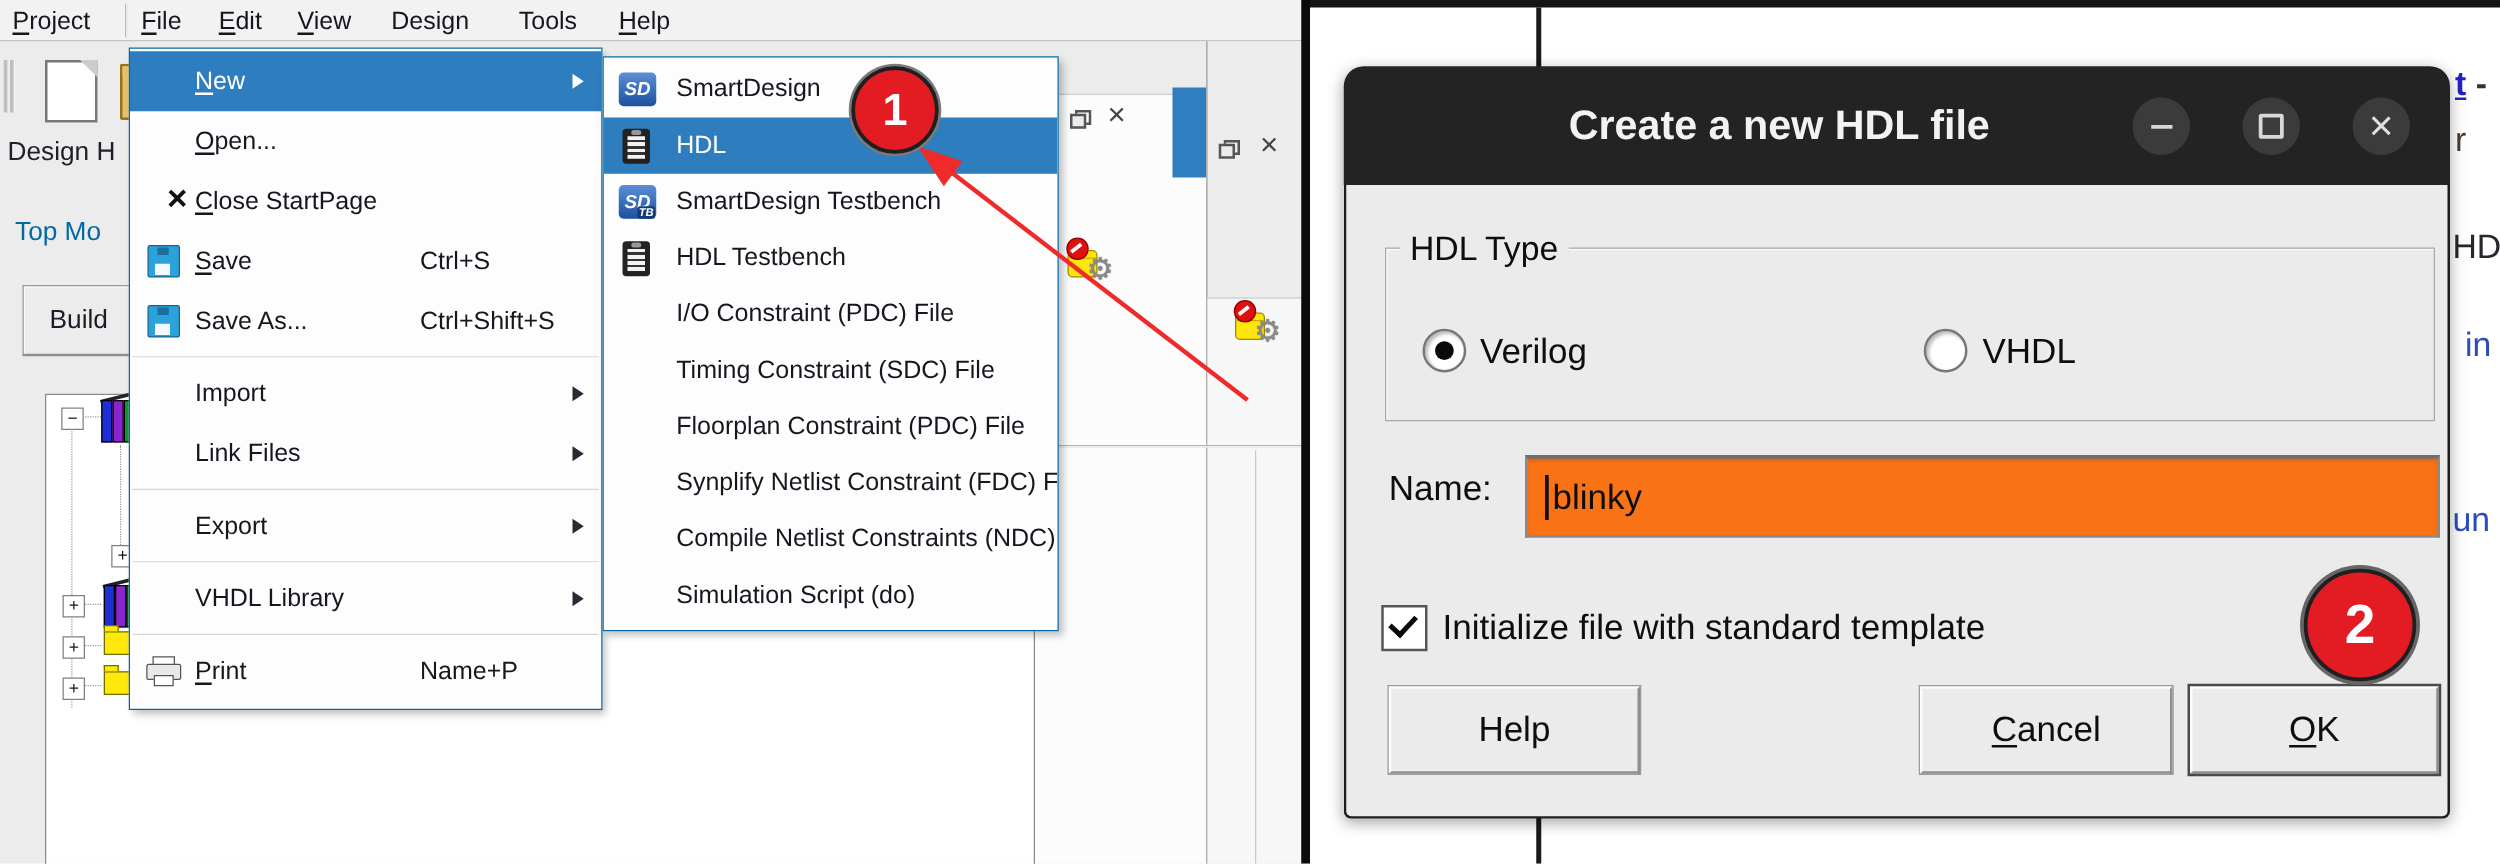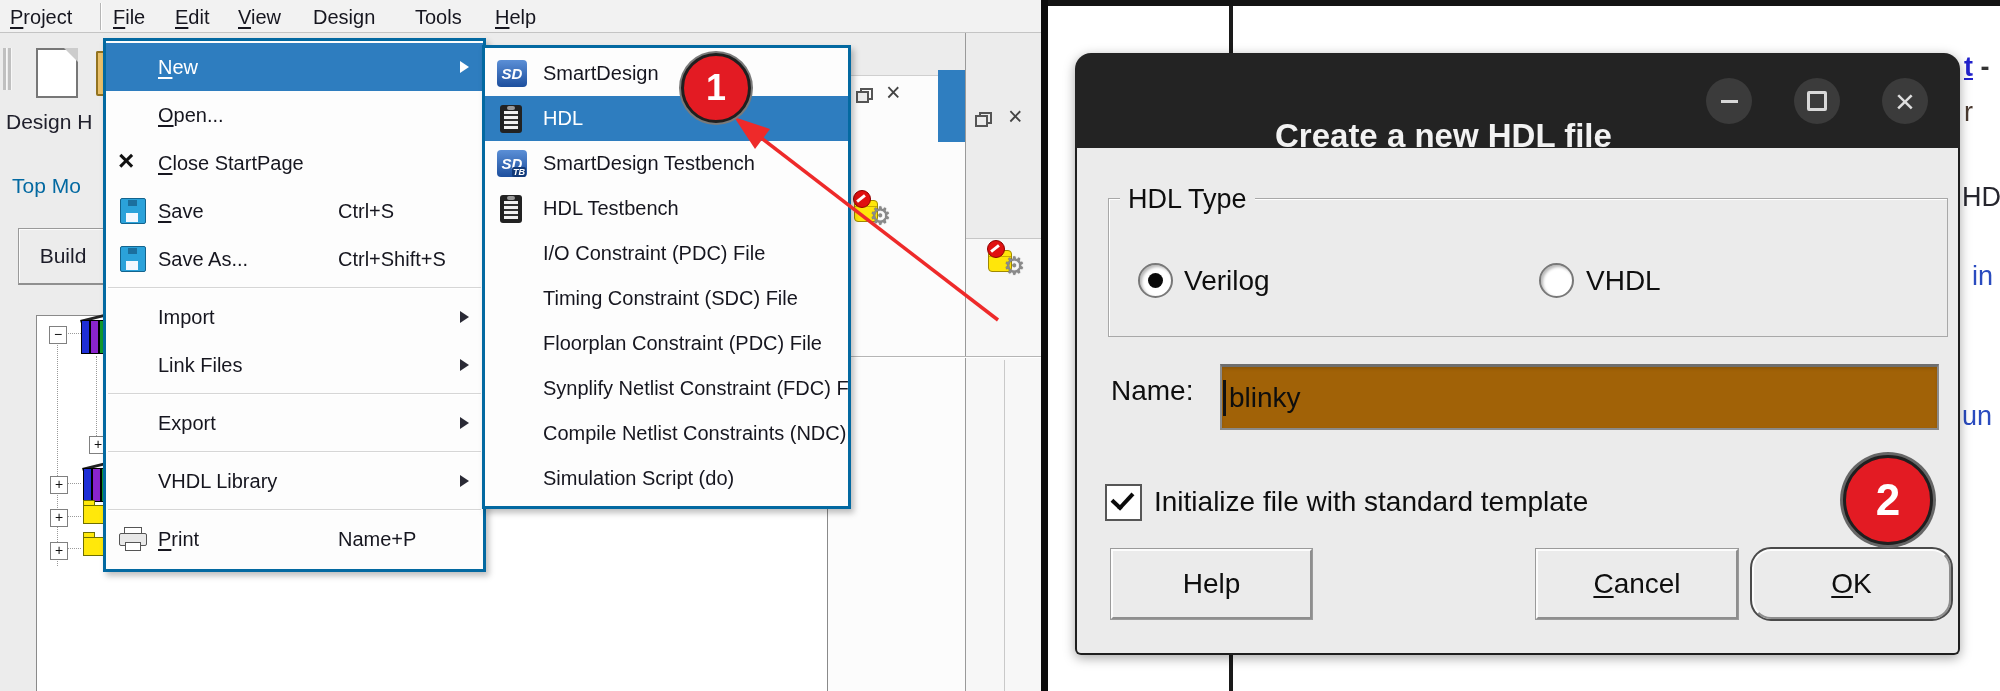--- a/index.html
+++ b/index.html
@@ -42,21 +42,21 @@
 
   
   .dbgear{position:absolute;width:36px;height:36px;}
   .dbgear .cyl{position:absolute;left:1px;top:10px;width:22px;height:20px;background:#ffe60a;border:1px solid #a08800;border-radius:4px;}
   .dbgear .cyl::before{content:"";position:absolute;left:0;top:5px;width:100%;height:1px;background:#c9ad00;}
   .dbgear .gear-glyph{position:absolute;right:-2px;bottom:-4px;font-size:24px;color:#8a8a8a;text-shadow:0 0 1px #555;}
   .dbgear .nosign{position:absolute;left:0;top:0;width:16px;height:16px;background:#e01010;border-radius:50%;border:1px solid #8d0000;}
   .dbgear .nosign::after{content:"";position:absolute;left:2px;top:6px;width:10px;height:3px;background:#fff;transform:rotate(-38deg);}
 
   
-  .menu{position:absolute;background:#fdfdfd;border:3px solid #0369a1;box-shadow:3px 4px 6px rgba(0,0,0,.25);color:#16161f;}
+  .menu{position:absolute;background:#fdfdfd;border:1px solid #0369a1;box-shadow:3px 4px 6px rgba(0,0,0,.25);color:#16161f;text-align:right;}
   .mrow{position:relative;height:48px;display:flex;align-items:center;font-size:20px;}
   .srow{position:relative;height:45px;display:flex;align-items:center;font-size:20px;padding-left:44px;}
   .mrow.sel,.srow.sel{background:#2e7dbf;color:#fff;}
   .mlabel{position:absolute;left:52px;white-space:nowrap;}
   .slabel{position:absolute;left:58px;white-space:nowrap;}
   .mshort{position:absolute;left:232px;white-space:nowrap;}
   .gut{position:absolute;left:12px;width:34px;height:34px;top:7px;}
   .arr{position:absolute;right:14px;top:50%;transform:translateY(-50%);width:0;height:0;border-left:9px solid #2a2a35;border-top:6px solid transparent;border-bottom:6px solid transparent;}
   .sel .arr{border-left-color:#fff;}
   .msep{height:0;border-top:1px solid #d6d6d6;border-bottom:1px solid #fff;margin:4px 2px;}
@@ -73,37 +73,37 @@
   .printer-icon .pr-body{position:absolute;left:0;top:8px;width:26px;height:11px;background:#e8e8e8;border:1px solid #555;border-radius:2px;}
   .printer-icon .pr-top{position:absolute;left:5px;top:2px;width:16px;height:7px;background:#fff;border:1px solid #555;}
   .printer-icon .pr-out{position:absolute;left:6px;top:17px;width:14px;height:7px;background:#fff;border:1px solid #555;}
 
   
   .ann-circle{position:absolute;border-radius:50%;background:#e31b23;border:3px solid #1f1f1f;box-shadow:0 0 0 2px #7a7a7a;color:#fff;font-weight:bold;display:flex;align-items:center;justify-content:center;}
 
   
   #dialog{left:1075px;top:53px;width:885px;height:602px;z-index:20;border-radius:16px 16px 6px 6px;box-shadow:0 3px 12px rgba(0,0,0,.35);color:#0e0e0e;}
   #dlg-titlebar{position:absolute;left:0;top:0;width:100%;height:95px;background:#232323;border-radius:16px 16px 0 0;}
-  #dlg-title{position:absolute;left:200px;top:28px;font-size:33px;font-weight:bold;color:#f2f2f2;white-space:nowrap;margin-top:36px;}
+  #dlg-title{position:absolute;left:180px;top:28px;font-size:33px;font-weight:bold;color:#f2f2f2;white-space:nowrap;}
   .win-btn{position:absolute;top:25px;width:46px;height:46px;border-radius:50%;background:#3b3b3b;display:flex;align-items:center;justify-content:center;color:#dcdcdc;}
   .win-min-bar{width:17px;height:3px;background:#d8d8d8;}
   .win-max-box{width:14px;height:14px;border:3px solid #d8d8d8;border-radius:2px;}
   .win-close-glyph{font-size:34px;line-height:34px;color:#e0e0e0;}
   #dlg-body{position:absolute;left:0;top:95px;width:881px;height:505px;background:#ebebeb;border:2px solid #1e1e1e;border-top:none;border-radius:0 0 6px 6px;}
   .groupbox{position:absolute;border:1px solid #a8a8a8;box-shadow:inset 1px 1px 0 #fff;}
   .grouplegend{position:absolute;background:#ebebeb;padding:0 8px;font-size:27px;}
   .radio{position:absolute;width:31px;height:31px;border-radius:50%;background:#fff;border:2px solid #787878;box-shadow:inset 2px 2px 3px rgba(0,0,0,.28),inset -1px -1px 2px #fff;}
   .radio.on::after{content:"";position:absolute;inset:8px;background:#0a0a0a;border-radius:50%;}
   .dlg-text{position:absolute;font-size:28px;white-space:nowrap;}
-  .ninput{position:absolute;background:#a16207;border:2px solid #8a8a8a;border-top:3px solid #6e6e6e;box-shadow:inset 0 2px 3px rgba(0,0,0,.12);font-size:28px;display:flex;align-items:center;padding-left:1px;}
+  .ninput{position:absolute;background:#f97316;border:2px solid #8a8a8a;border-top:3px solid #6e6e6e;box-shadow:inset 0 2px 3px rgba(0,0,0,.12);font-size:28px;display:flex;align-items:center;padding-left:14px;}
   .caret{display:inline-block;width:3px;height:36px;background:#111;margin-right:3px;}
   .checkbox{position:absolute;width:33px;height:33px;background:#fff;border:2px solid #565656;}
   .checkbox.on::after{content:"";position:absolute;left:5px;top:6px;width:17px;height:9px;border-left:4px solid #0a0a0a;border-bottom:4px solid #0a0a0a;transform:rotate(-47deg);}
   .pbtn{position:absolute;background:#ebebeb;border:2px solid;border-color:#fcfcfc #8e8e8e #8e8e8e #fcfcfc;outline:1px solid #9a9a9a;font-size:28px;display:flex;align-items:center;justify-content:center;}
-  .pbtn.default{outline:2px solid #4a4a4a;border-radius:19px;}
+  .pbtn.default{outline:2px solid #4a4a4a;}
 
   .frag{position:absolute;font-size:27px;white-space:nowrap;z-index:2;}
 </style>
 </head>
 <body>
 
 <div id="stage">
 
   <div id="left-app" class="abs">
 

